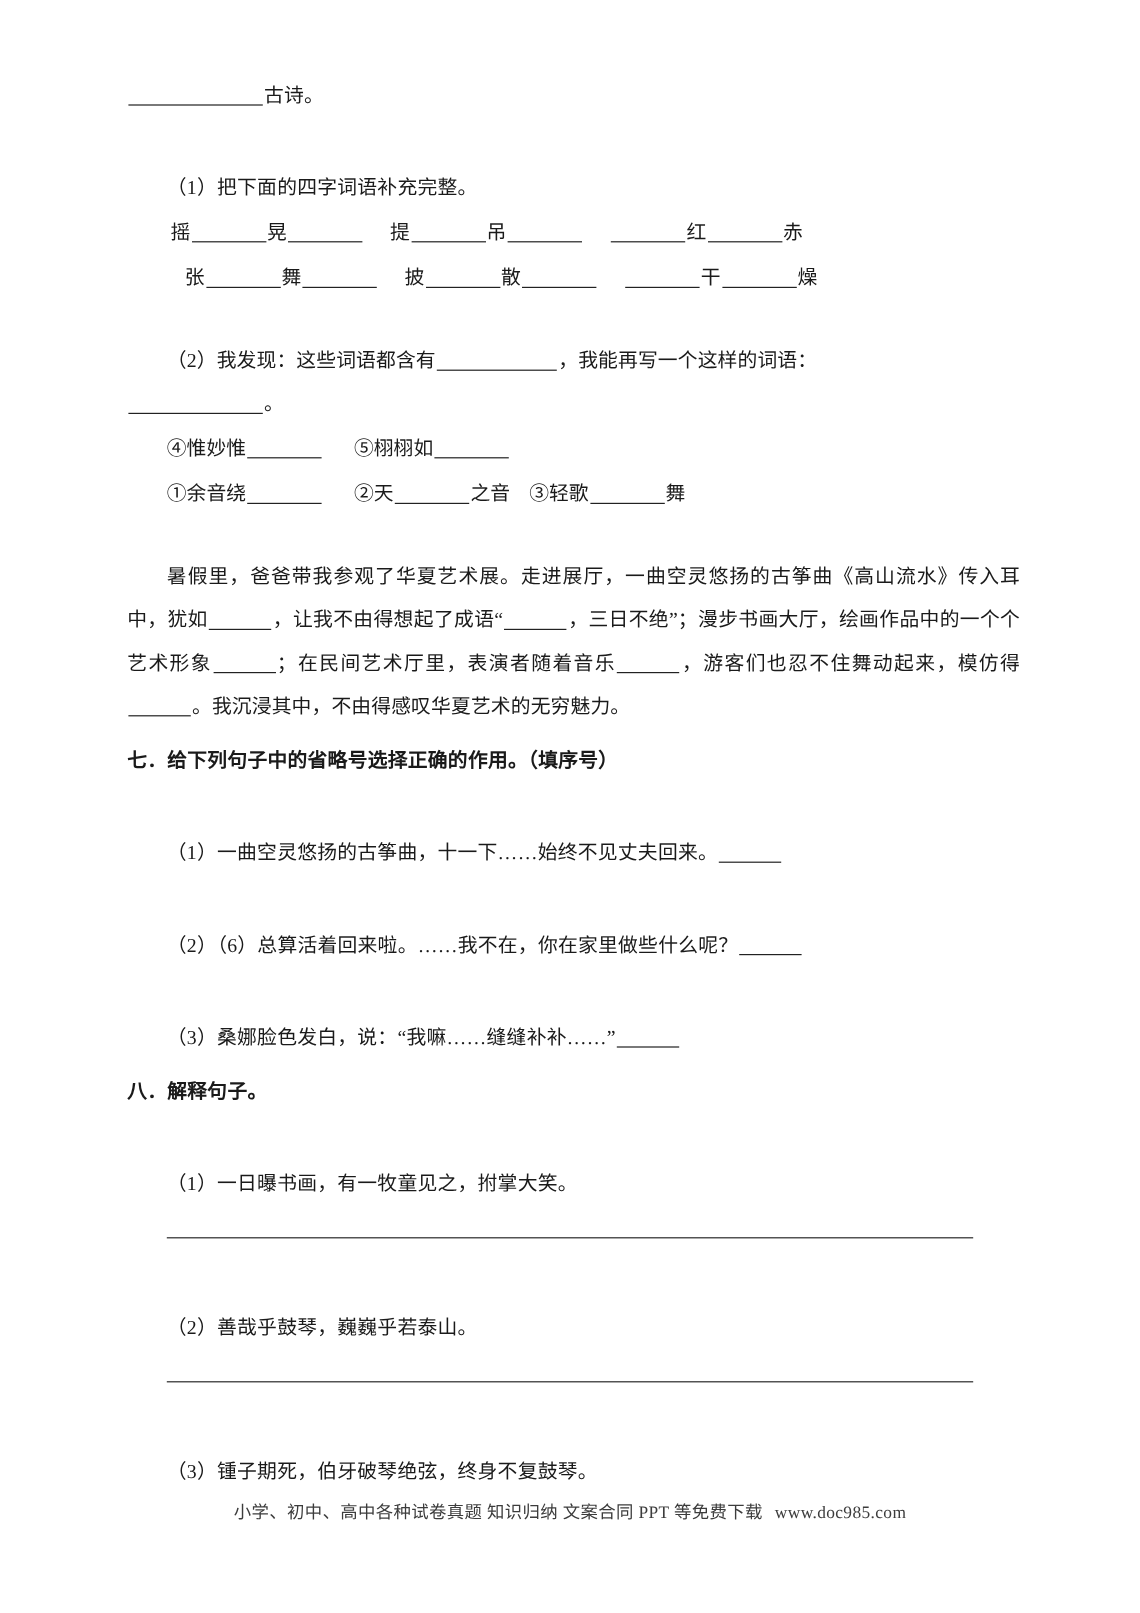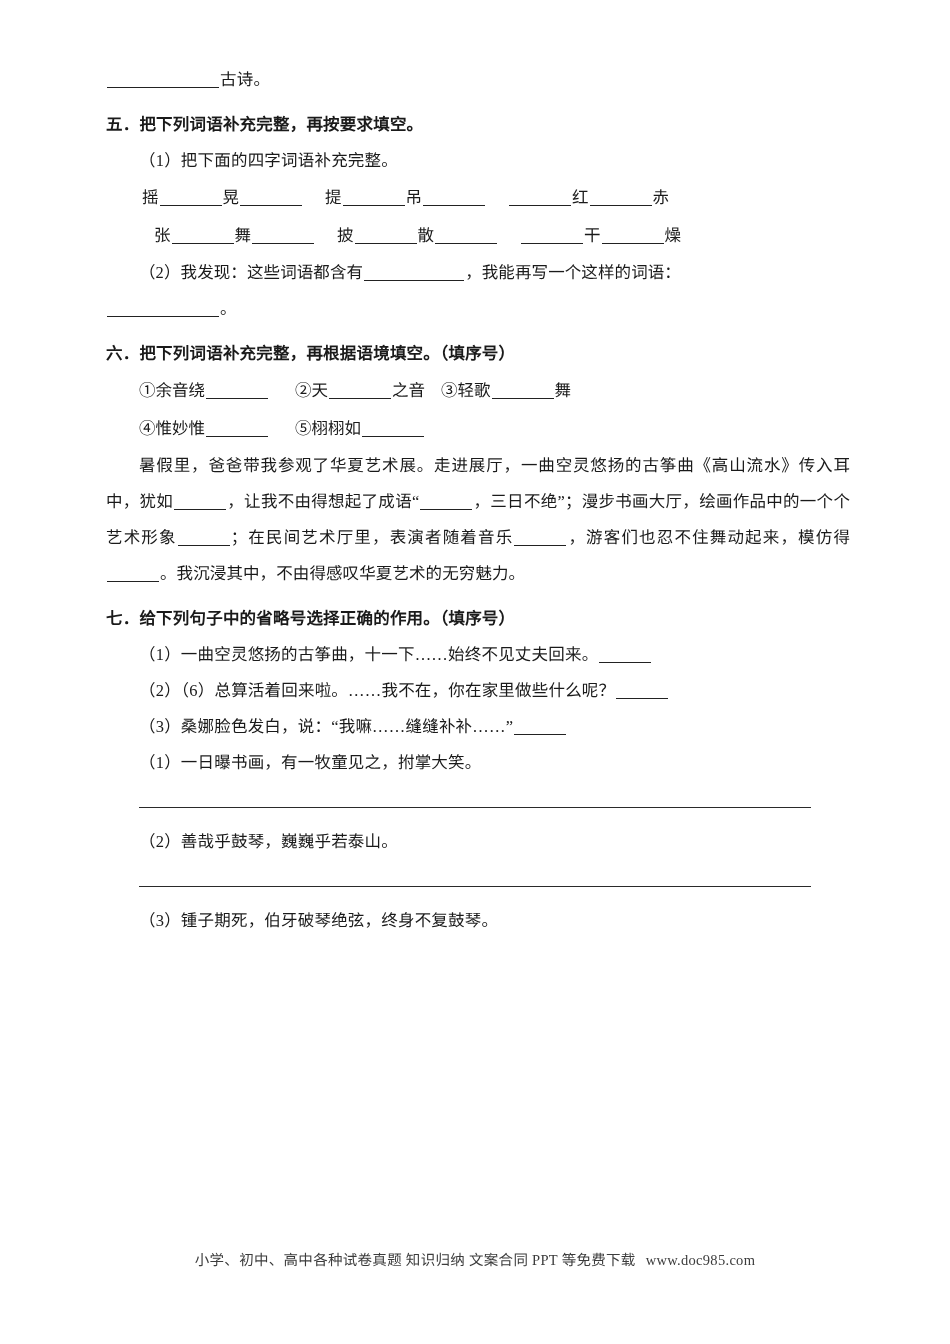--- a/index.html
+++ b/index.html
@@ -43,22 +43,22 @@
     text-align: justify;
     text-justify: inter-ideograph;
   }
   .heading {
     font-weight: bold;
     font-size: 16.5px;
     line-height: 36px;
     letter-spacing: 0.2px;
     margin-top: 9px;
   }
-  .indent1 { padding-left: 33px; }
-  .indentq { text-indent: 33px; }
+  .indent1 { padding-left: 33px; margin-top: 41px; }
+  .indentq { text-indent: 33px; margin-top: 32px; }
 
   
   .blank {
     display: inline-block;
     border-bottom: 1.3px solid #222;
     height: 17px;
     vertical-align: -3px;
     margin: 0 1px;
   }
   .b-s  { width: 52px; }
@@ -116,51 +116,45 @@
 </head>
 <body>
 
 <div class="page">
   <div class="content">
 
     <div class="line">
       <span class="blank b-xxl"></span><span></span><span>古诗。</span>
     </div>
 
-    <div class="heading">
-      <span>五．</span><span>把下列词语补充完整，再按要求填空。</span>
-    </div>
 
     <div class="line indent1">
       <span>（1）</span><span>把下面的四字词语补充完整。</span>
     </div>
 
     <div class="word-row">
       <span class="idiom-item"><span>摇</span><span class="blank b-m"></span><span>晃</span><span class="blank b-m"></span></span><span class="wgap"></span><span class="idiom-item"><span>提</span><span class="blank b-m"></span><span>吊</span><span class="blank b-m"></span></span><span class="wgap"></span><span class="idiom-item"><span class="blank b-m"></span><span>红</span><span class="blank b-m"></span><span>赤</span></span>
     </div>
 
     <div class="word-row second">
       <span class="idiom-item"><span>张</span><span class="blank b-m"></span><span>舞</span><span class="blank b-m"></span></span><span class="wgap"></span><span class="idiom-item"><span>披</span><span class="blank b-m"></span><span>散</span><span class="blank b-m"></span></span><span class="wgap"></span><span class="idiom-item"><span class="blank b-m"></span><span>干</span><span class="blank b-m"></span><span>燥</span></span>
     </div>
 
     <div class="para indentq">
       <span>（2）</span><span>我发现：这些词语都含有</span><span class="blank b-xl"></span><span>，我能再写一个这样的词语：</span><br><span class="blank b-xxl"></span><span>。</span>
     </div>
 
 
-    <div class="heading">
-      <span>六．</span><span>把下列词语补充完整，再根据语境填空。（填序号）</span>
+
+    <div class="idiom-row">
+      <span class="idiom-item"><span>④</span><span>惟妙惟</span><span class="blank b-m"></span></span><span class="gap-lg"></span><span class="idiom-item"><span>⑤</span><span>栩栩如</span><span class="blank b-m"></span></span>
     </div>
 
     <div class="idiom-row">
       <span class="idiom-item"><span>①</span><span>余音绕</span><span class="blank b-m"></span></span><span class="gap-lg"></span><span class="idiom-item"><span>②</span><span>天</span><span class="blank b-m"></span><span>之音</span></span><span class="gap-md"></span><span class="idiom-item"><span>③</span><span>轻歌</span><span class="blank b-m"></span><span>舞</span></span>
-    </div>
-
-    <div class="idiom-row">
-      <span class="idiom-item"><span>④</span><span>惟妙惟</span><span class="blank b-m"></span></span><span class="gap-lg"></span><span class="idiom-item"><span>⑤</span><span>栩栩如</span><span class="blank b-m"></span></span>
     </div>
 
     <div class="para indentq">
       <span>暑假里，爸爸带我参观了华夏艺术展。走进展厅，一曲空灵悠扬的古筝曲《高山流水》传入耳中，犹如</span><span class="blank b-s"></span><span>，让我不由得想起了成语“</span><span class="blank b-s"></span><span>，三日不绝”；漫步书画大厅，绘画作品中的一个个艺术形象</span><span class="blank b-s"></span><span>；在民间艺术厅里，表演者随着音乐</span><span class="blank b-s"></span><span>，游客们也忍不住舞动起来，模仿得</span><span class="blank b-s"></span><span>。我沉浸其中，不由得感叹华夏艺术的无穷魅力。</span>
     </div>
 
     <div class="heading">
       <span>七．</span><span>给下列句子中的省略号选择正确的作用。（填序号）</span>
     </div>
 
@@ -168,20 +162,23 @@
     <div class="line indent1">
       <span>（1）</span><span>一曲空灵悠扬的古筝曲，十一下……始终不见丈夫回来。</span><span class="blank b-s"></span>
     </div>
     <div class="line indent1">
       <span>（2）</span><span>（6）总算活着回来啦。……我不在，你在家里做些什么呢？</span><span class="blank b-s"></span>
     </div>
     <div class="line indent1">
       <span>（3）</span><span>桑娜脸色发白，说：“我嘛……缝缝补补……”</span><span class="blank b-s"></span>
     </div>
 
+    <div class="heading">
+      <span>八．</span><span>解释句子。</span>
+    </div>
 
     <div class="line indent1">
       <span>（1）</span><span>一日曝书画，有一牧童见之，拊掌大笑。</span>
     </div>
     <div class="rule"></div>
     <div class="rule-gap"></div>
 
     <div class="line indent1">
       <span>（2）</span><span>善哉乎鼓琴，巍巍乎若泰山。</span>
     </div>

